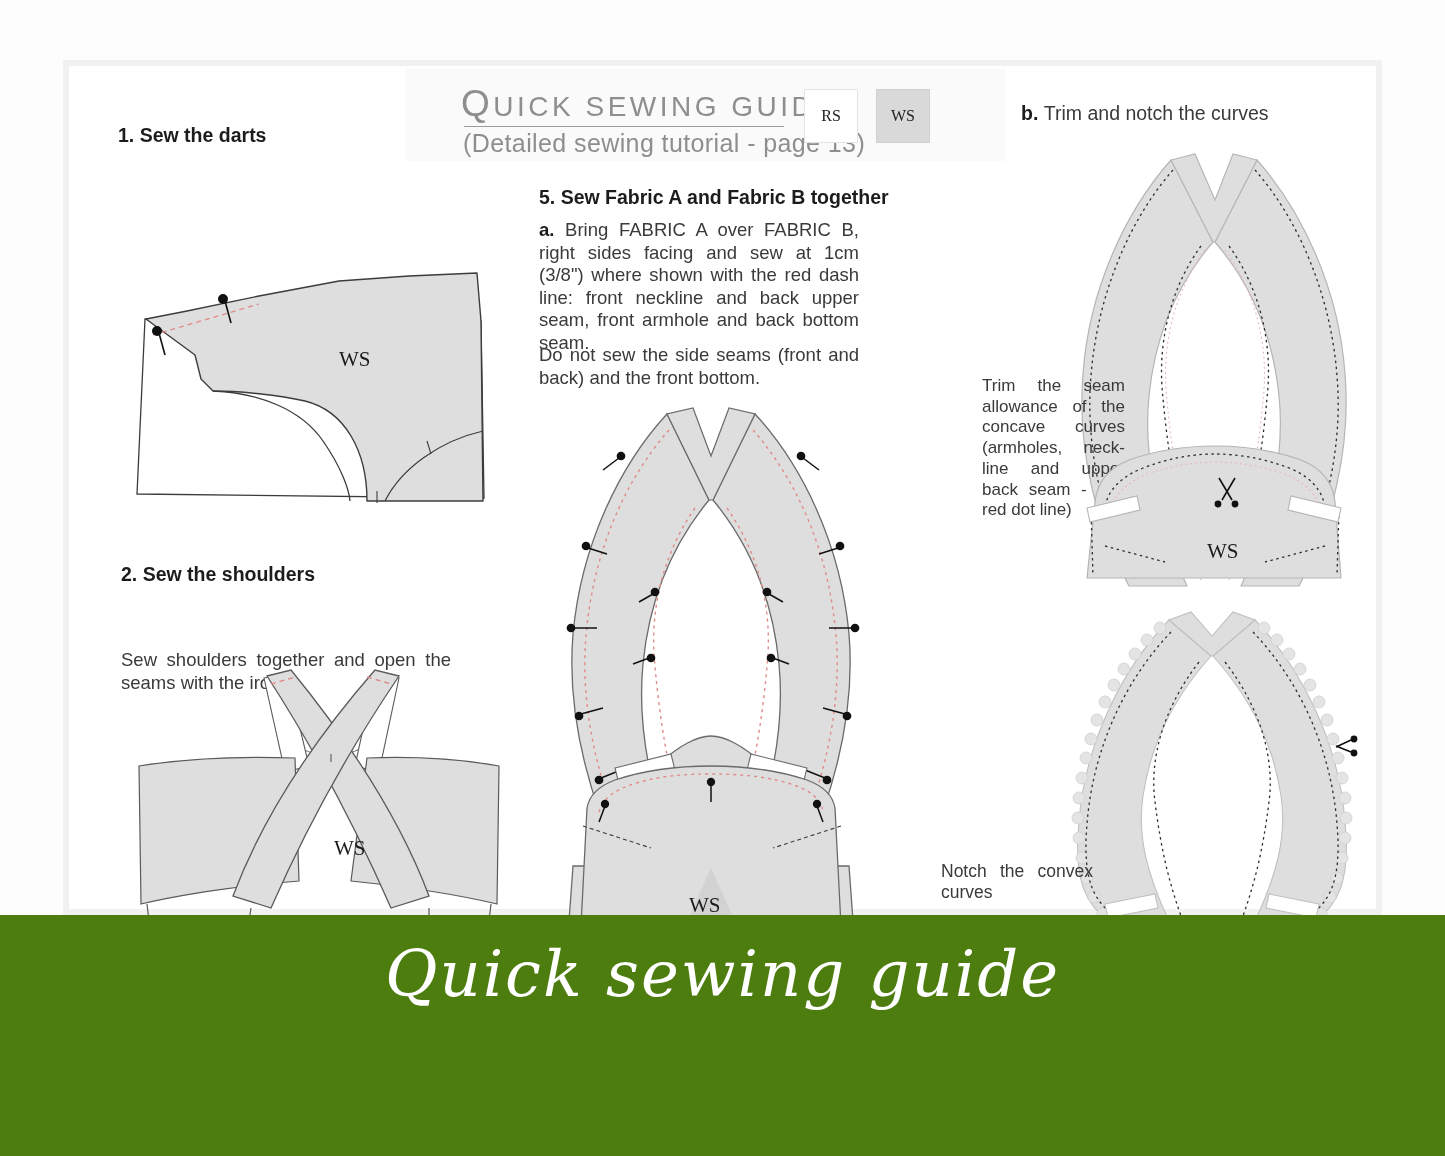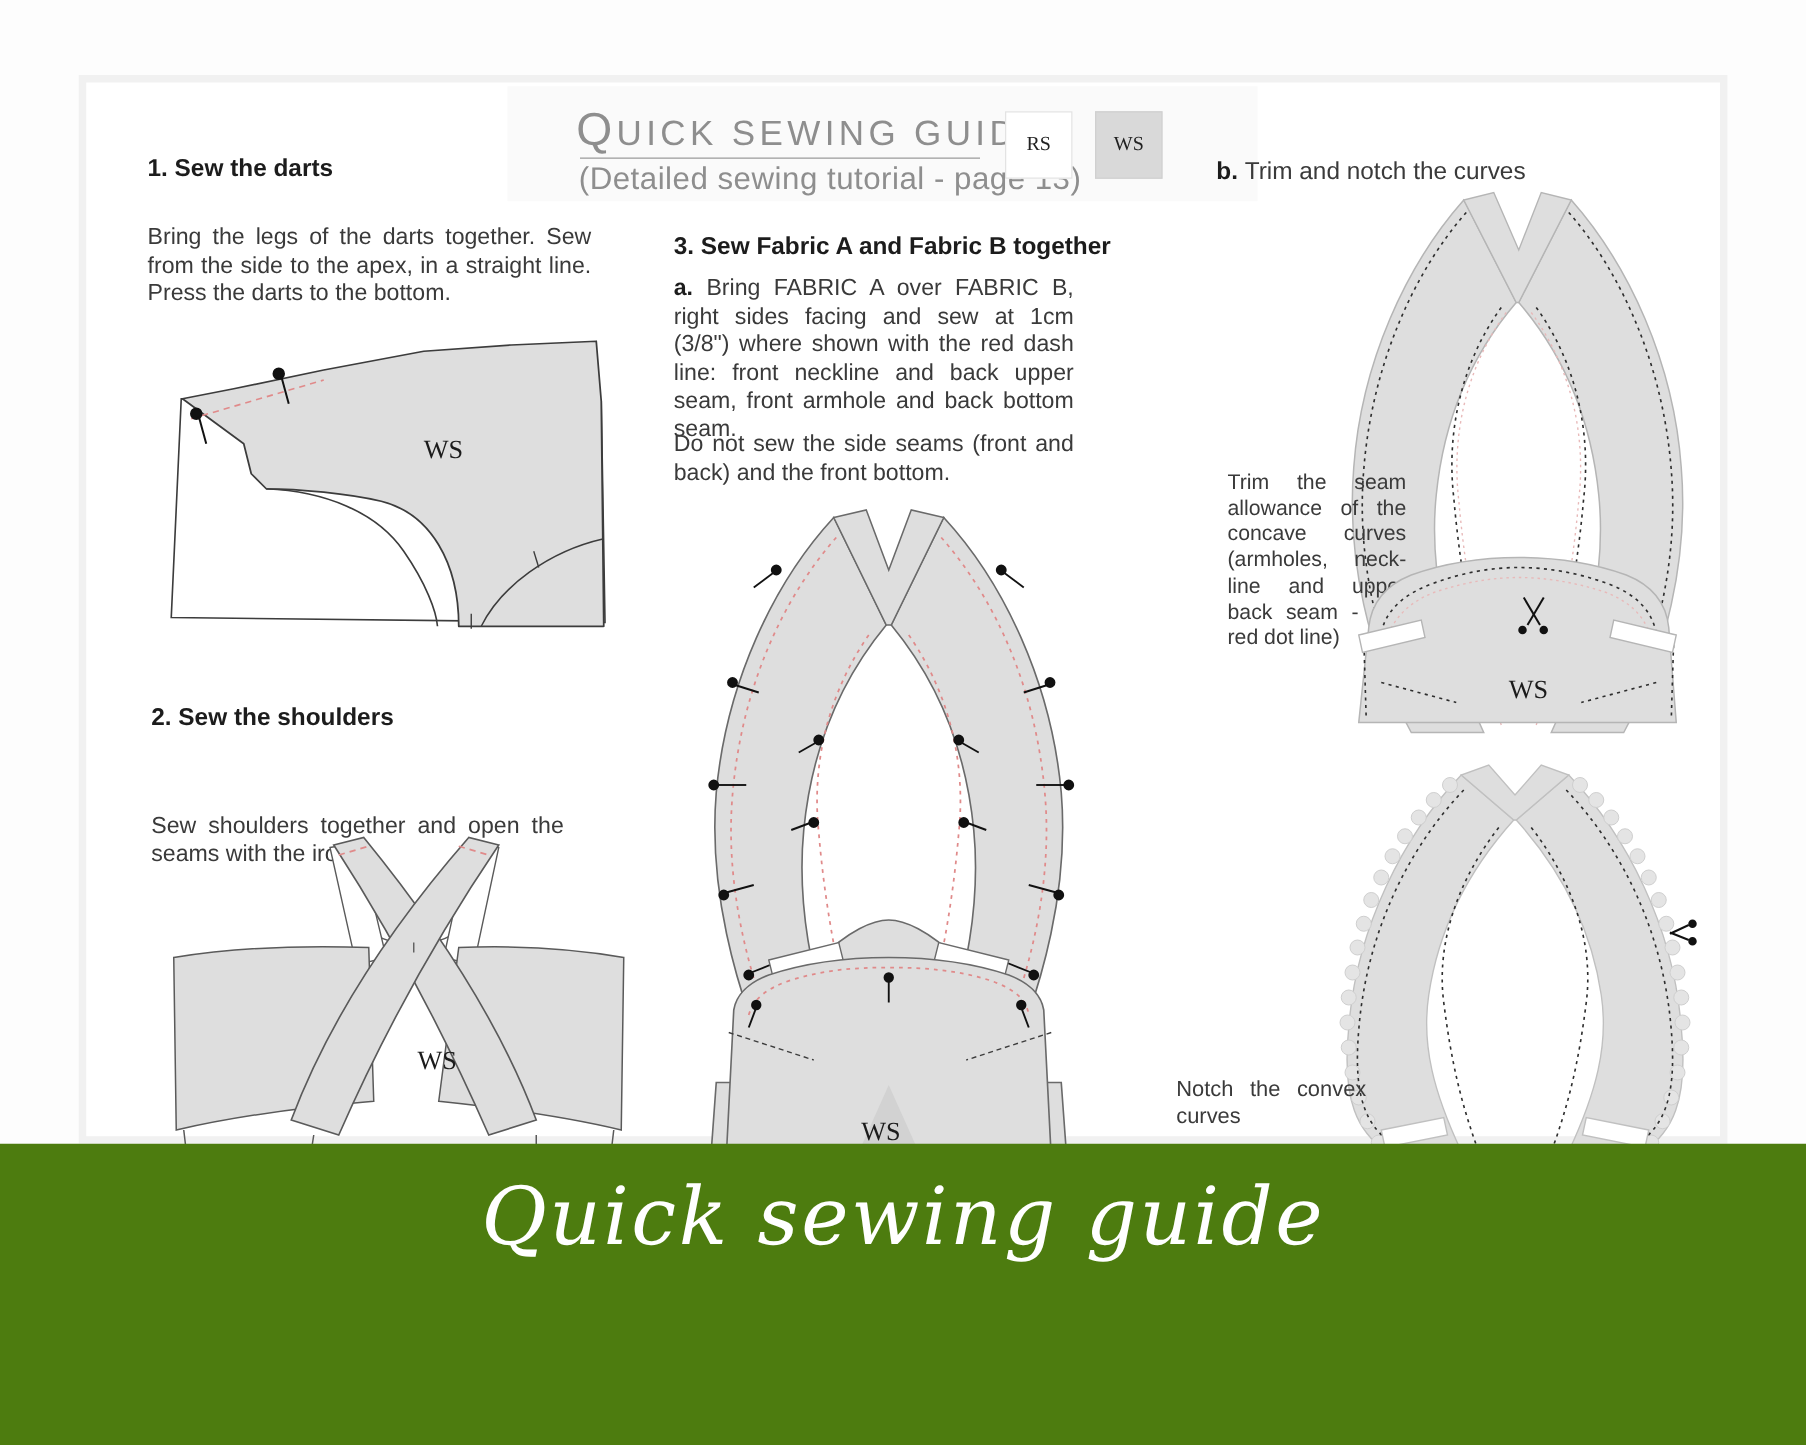--- a/index.html
+++ b/index.html
@@ -88,21 +88,20 @@
     <div class="hb-sub">(Detailed sewing tutorial  -  page 13)</div>
     <div class="swatch rs">
         <span>RS</span>
       </div>
     <div class="swatch ws">
         <span>WS</span>
       </div>
   </div>
 
   <div class="h-step" style="left:49px;top:58px;">1. Sew the darts</div>
-  <div class="body-text" style="left:49px;top:112px;width:355px;">Bring the legs of the darts together. Sew from the side to the apex, in a straight line. Press the darts to the bottom.</div>
 
   <svg style="left:40px;top:185px;" width="390" height="275" viewBox="0 0 390 275">
 
     <path d="M 36 68 L 28 243 L 375 247 L 372 70 Z" fill="#ffffff" stroke="#3c3c3c" stroke-width="1.3"></path>
 
     <path d="M 37 68
              L 78 60 L 150 45 L 230 30 L 300 25 L 368 22
              L 372 70
              L 374 250
              L 258 250
@@ -153,21 +152,21 @@
     <path d="M 268 31 L 292 38" fill="none" stroke="#e08a8a" stroke-width="1.4" stroke-dasharray="5 4"></path>
 
     <line x1="232" y1="108" x2="232" y2="116" stroke="#5a5a5a" stroke-width="1.1"></line>
 
     <path d="M 48 258 L 50 275 M 392 258 L 390 275" stroke="#5a5a5a" stroke-width="1.2" fill="none"></path>
     <path d="M 152 262 L 150 275 L 330 275 L 330 262" fill="none" stroke="#5a5a5a" stroke-width="1.2"></path>
   </svg>
   <div class="label-ws" style="left:265px;top:770px;">WS</div>
   <div class="label-rs" style="left:265px;top:870px;">RS</div>
 
-  <div class="h-step" style="left:470px;top:120px;">3. Sew Fabric A and Fabric B together</div>
+  <div class="h-step" style="left:470px;top:120px;">5. Sew Fabric A and Fabric B together</div>
   <div class="body-text" style="left:470px;top:153px;width:320px;"><b>a.</b> <span>Bring FABRIC A over FABRIC B, right sides facing and sew at 1cm (3/8") where shown with the red dash line: front neckline and back upper seam, front armhole and back bottom seam.</span></div>
   <div class="body-text" style="left:470px;top:278px;width:320px;">Do not sew the side seams (front and back) and the front bottom.</div>
 
   <svg style="left:490px;top:330px;" width="310" height="525" viewBox="0 0 310 525">
 
     <path d="M 108 18
              C 60 70 22 150 14 238
              C 8 310 26 390 62 470
              L 62 525 L 120 525
              L 120 470
@@ -253,21 +252,21 @@
       <circle cx="152" cy="26" r="3.4"></circle>
         <line x1="152" y1="28" x2="152" y2="46"></line>
       <circle cx="46" cy="48" r="3.4"></circle>
         <line x1="46" y1="50" x2="40" y2="66"></line>
       <circle cx="258" cy="48" r="3.4"></circle>
         <line x1="258" y1="50" x2="264" y2="66"></line>
     </g>
   </svg>
   <div class="label-ws" style="left:620px;top:827px;">WS</div>
 
-  <div class="h-step" style="left:904px;top:36px;margin-top:24px;"><span>b.</span> <span style="font-weight:300;color:#3a3a3a;">Trim and notch the curves</span></div>
+  <div class="h-step" style="left:952px;top:36px;"><span>b.</span> <span style="font-weight:300;color:#3a3a3a;">Trim and notch the curves</span></div>
 
   <svg style="left:1000px;top:80px;" width="290" height="440" viewBox="0 0 290 440">
     <path d="M 102 14 C 56 66 20 144 14 228 C 8 300 26 378 60 440 L 118 440
              C 88 376 74 308 80 250 C 86 190 108 138 144 96 Z" fill="#dedede" stroke="#b5b5b5" stroke-width="1.2"></path>
     <path d="M 188 14 C 234 66 270 144 276 228 C 282 300 264 378 230 440 L 172 440
              C 202 376 216 308 210 250 C 204 190 182 138 146 96 Z" fill="#dedede" stroke="#b5b5b5" stroke-width="1.2"></path>
     <path d="M 102 14 L 144 96 L 146 96 L 188 14 L 164 8 L 146 54 L 126 8 Z" fill="#dedede" stroke="#b5b5b5" stroke-width="1.1"></path>
 
     <g fill="none" stroke="#2e2e2e" stroke-width="1.3" stroke-dasharray="2.5 3.5">
       <path d="M 104 24 C 60 74 28 150 22 230 C 16 300 33 376 66 434"></path>

